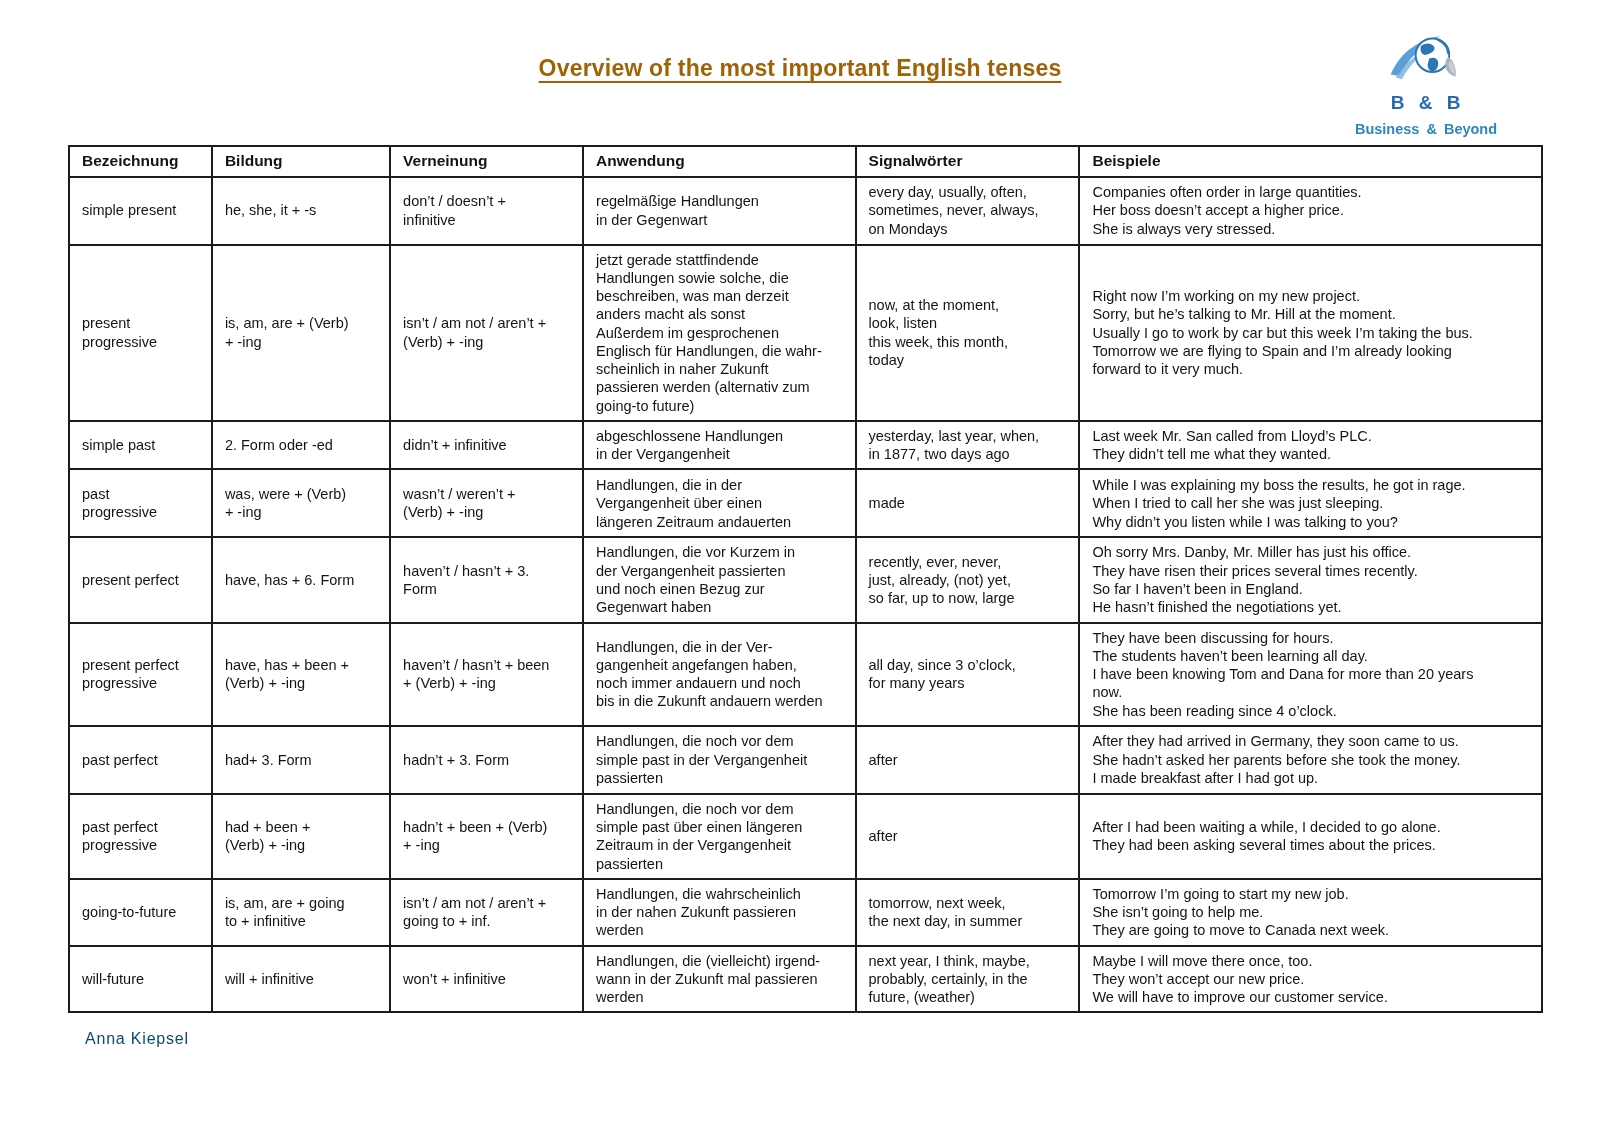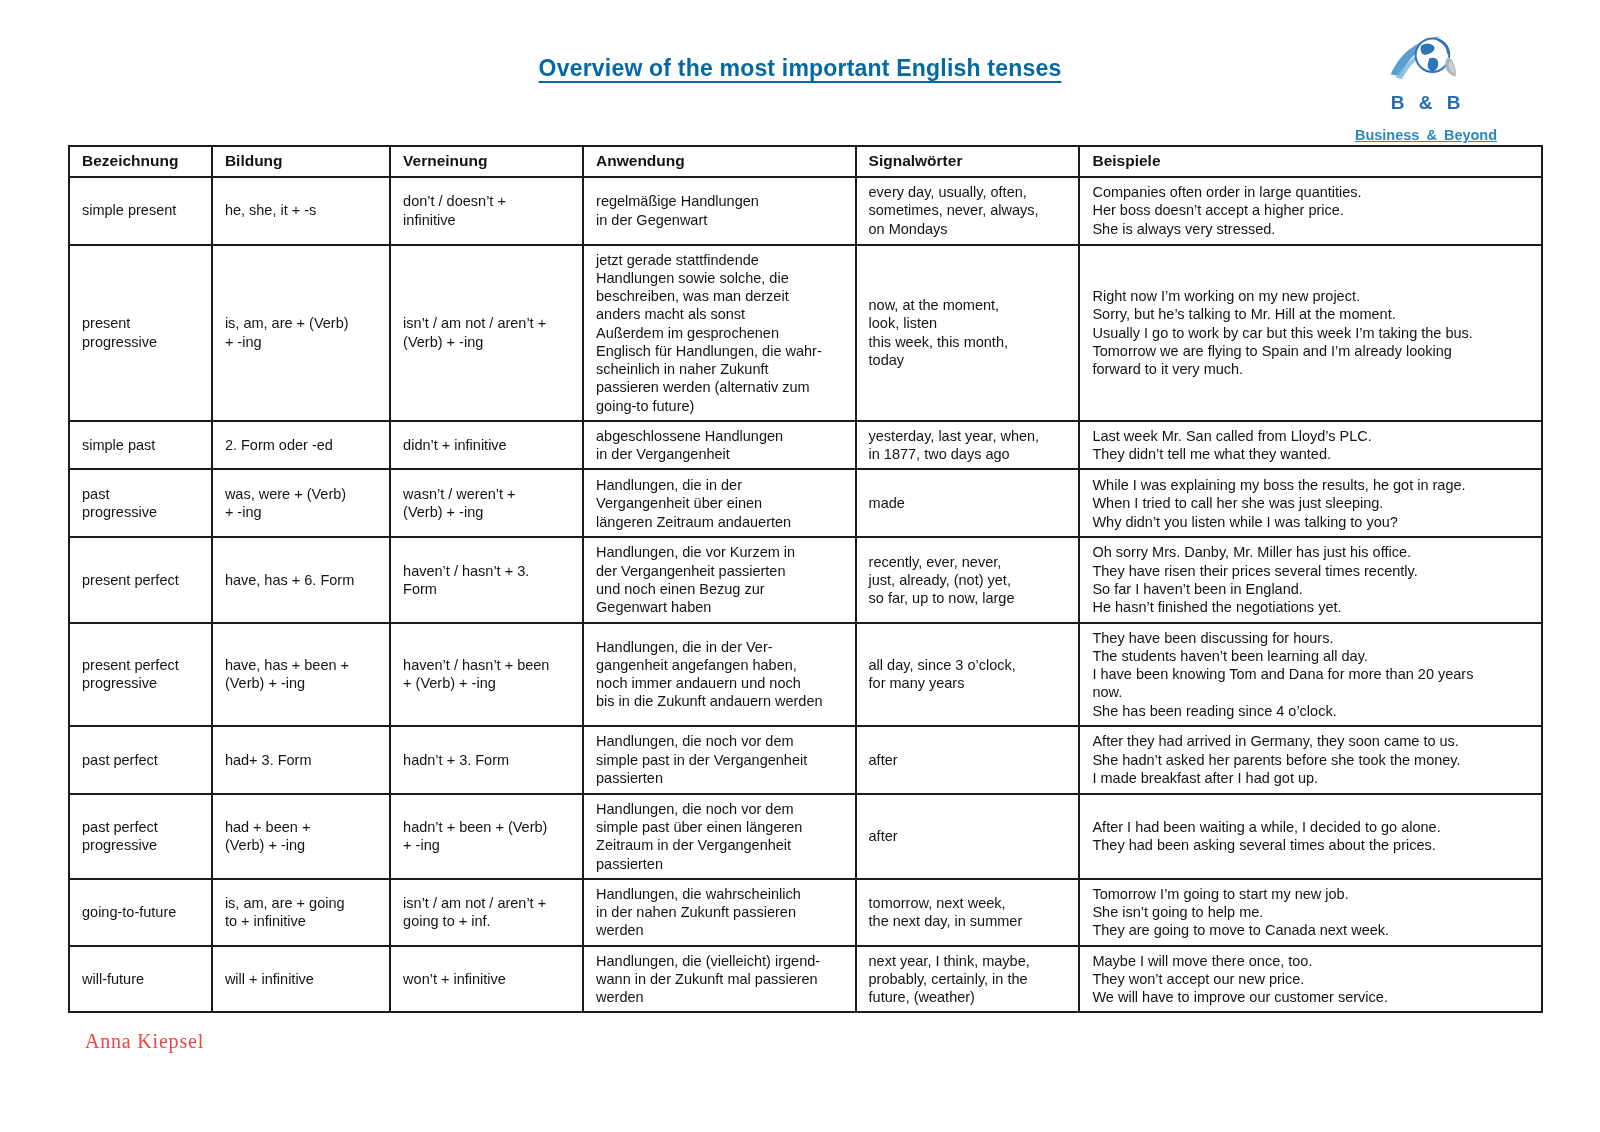--- a/index.html
+++ b/index.html
@@ -8,38 +8,38 @@
     width:1600px; height:1132px;
     background:#ffffff;
     font-family:"Liberation Sans", sans-serif;
     color:#141414;
     overflow:hidden;
   }
   .page-title {
     position:absolute; top:55px; left:0; right:0;
     margin:0;
     text-align:center;
-    font-size:23px; font-weight:bold; color:#0369a1;
+    font-size:23px; font-weight:bold; color:#a16207;
     text-decoration:underline;
     text-decoration-thickness:2px;
     text-underline-offset:5px;
     letter-spacing:0.2px;
   }
   .logo {
     position:absolute; top:28px; right:84px; width:180px;
     text-align:center; line-height:1.15;
   }
   .logo svg { display:block; margin:0 auto; }
   .logo-name {
     font-size:19px; font-weight:bold; color:#2a6cb0;
     word-spacing:7px; letter-spacing:1px; margin-top:0;
   }
   .logo-tagline {
     font-size:14.5px; font-weight:bold; color:#2e86c1;
-    margin-top:13px; word-spacing:3px;text-decoration:underline;
+    margin-top:7px; word-spacing:3px;
   }
   table.tenses {
     position:absolute; left:68px; top:145px;
     width:1475px;
     border-collapse:collapse;
     table-layout:fixed;
   }
   .tenses th, .tenses td {
     border:2px solid #1c1c1c;
     padding:5px 12px;
@@ -62,22 +62,22 @@
   tr.r3  { height:45px; }
   tr.r4  { height:68px;padding-left:17px; }
   tr.r5  { height:85px; }
   tr.r6  { height:102px; }
   tr.r7  { height:68px; }
   tr.r8  { height:85px; }
   tr.r9  { height:65px; }
   tr.r10 { height:60px; }
   .author {
     position:absolute; left:85px; top:1030px;
-    font-family:Liberation Serif, serif;
-    font-size:20px; color:#ef4444; letter-spacing:0.8px;
+    font-family:Liberation Sans, sans-serif;
+    font-size:16px; color:#0c4a6e; letter-spacing:0.8px;
   }
 </style>
 </head>
 <body>
 
 <div class="sheet">
 
   <h1 class="page-title">Overview of the most important English tenses</h1>
 
   <div class="logo">

